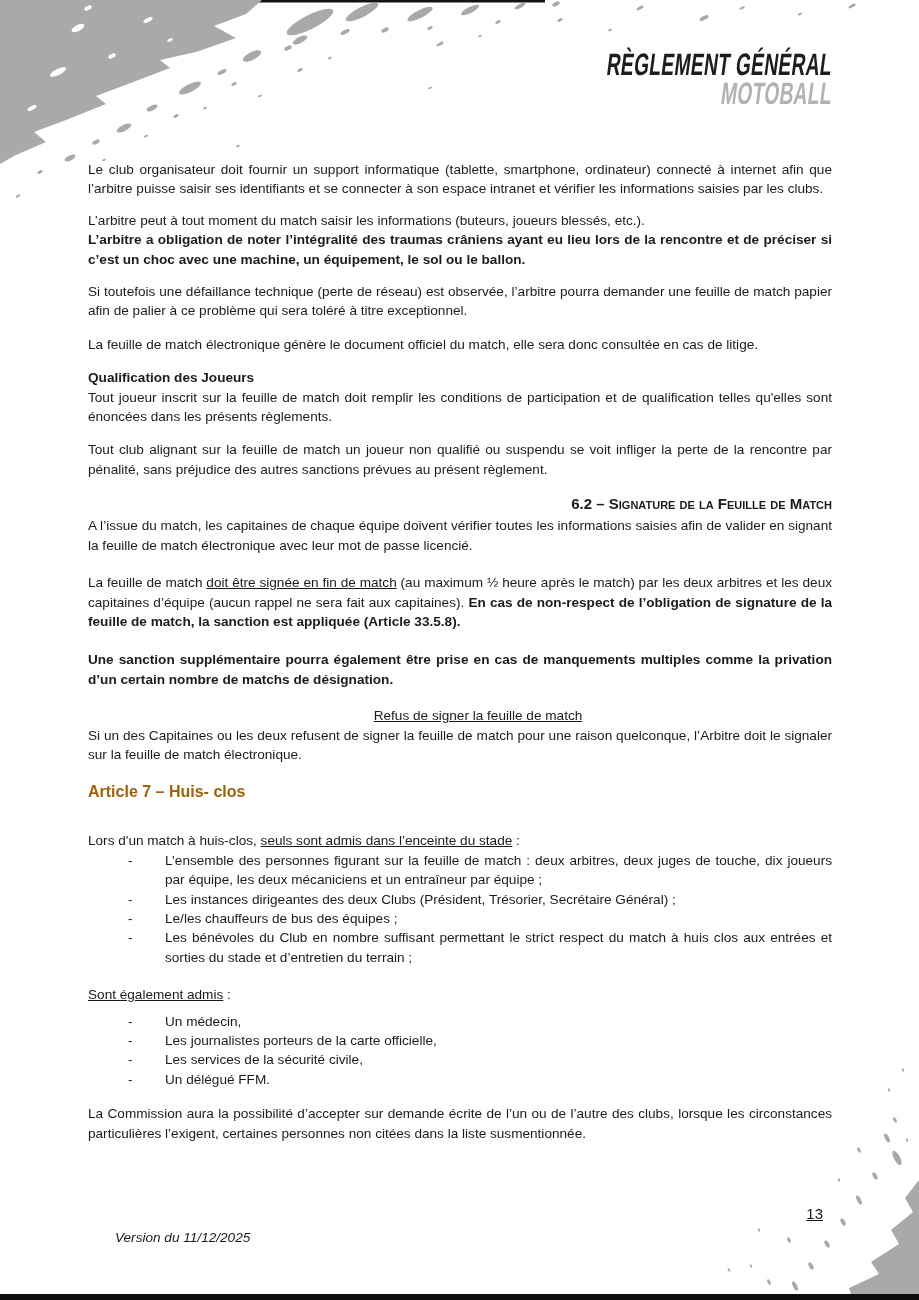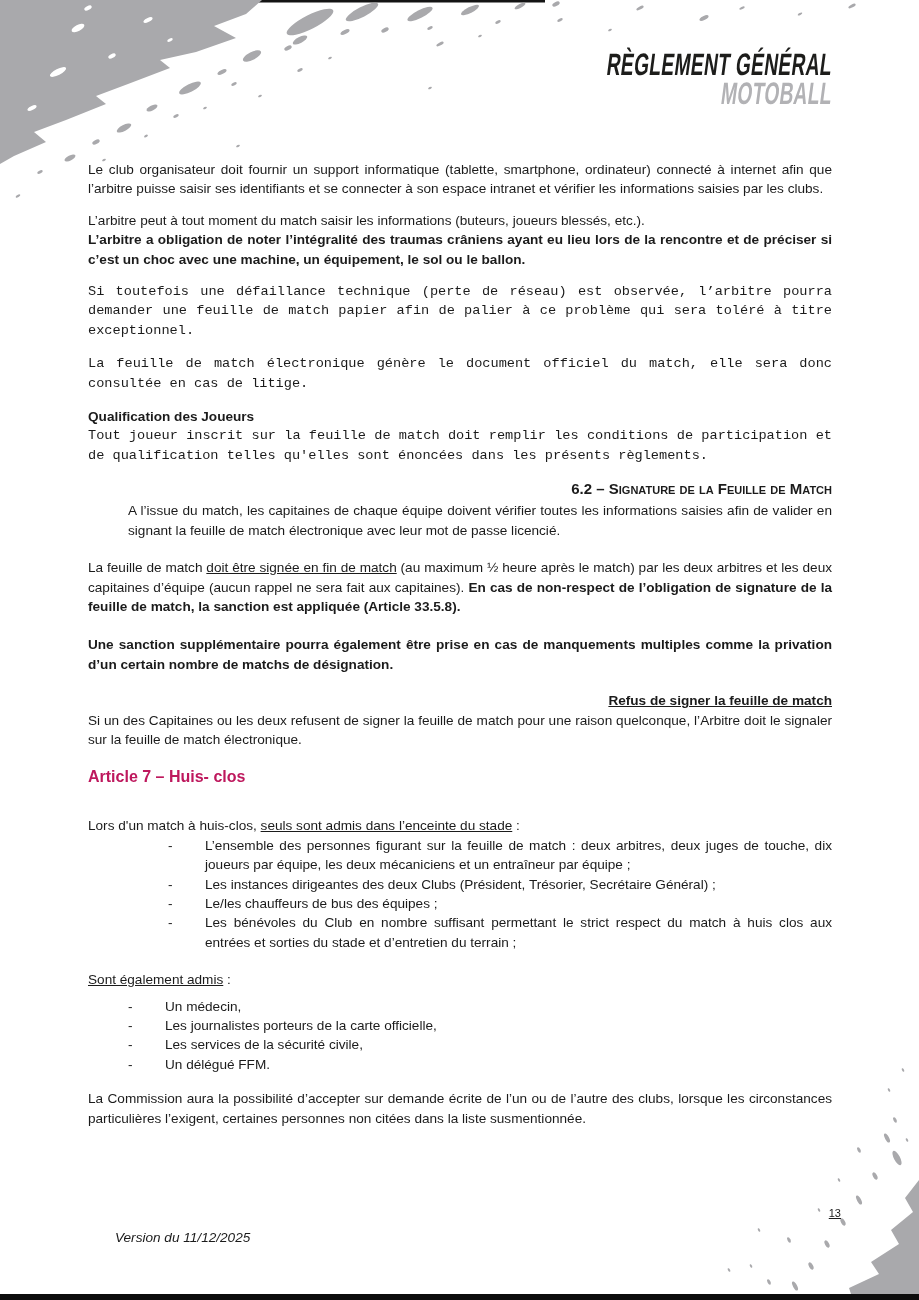--- a/index.html
+++ b/index.html
@@ -22,30 +22,30 @@
   .doc-header .t1{color:#1d1d1b;}
   .doc-header .t2{color:#b2b2b5;}
   
   .content{position:absolute;top:160px;left:88px;width:744px;}
   .para{margin:0 0 14px 0;text-align:justify;}
   .tight{margin-bottom:0;}
   .b{font-weight:bold;}
   .u{text-decoration:underline;}
   .h-run{font-weight:bold;margin:0;text-align:left;}
   .h-62{font-weight:bold;font-variant:small-caps;font-size:15px;line-height:20px;margin:0 0 2px 0;text-align:right;}
-  .h-article{font-weight:bold;color:#be185d;font-size:16px;line-height:21px;margin:0 0 29px 0;text-align:left;}
-  .h-refus{font-weight:bold;text-decoration:underline;margin:0;text-align:right;padding-left:36px;}
+  .h-article{font-weight:bold;color:#a16207;font-size:16px;line-height:21px;margin:0 0 29px 0;text-align:left;}
+  .h-refus{font-weight:normal;text-decoration:underline;margin:0;text-align:center;padding-left:36px;}
   .dash-list{margin:0;}
   .li{position:relative;padding-left:77px;text-align:justify;}
   .li::before{content:"-";position:absolute;left:40px;top:0;}
-  .mb12{margin-bottom:12px;}.mb13{margin-bottom:13px;}.mb14{margin-bottom:14px;font-family:Liberation Mono, monospace;}
-  .mb15{margin-bottom:15px;}.mb17{margin-bottom:17px;}.mb18{margin-bottom:18px;margin-left:40px;}
+  .mb12{margin-bottom:12px;}.mb13{margin-bottom:13px;}.mb14{margin-bottom:14px;}
+  .mb15{margin-bottom:15px;}.mb17{margin-bottom:17px;}.mb18{margin-bottom:18px;}
   .mb8{margin-bottom:8px;}.mb19{margin-bottom:19px;margin-top:11px;}.mb1{margin-bottom:7px;}
   
-  .page-number{position:absolute;top:1204px;right:78px;font-size:11px;text-decoration:underline;}
+  .page-number{position:absolute;top:1204px;right:96px;font-size:15px;text-decoration:underline;}
   .version{position:absolute;top:1228px;left:115px;font-size:13.6px;font-style:italic;}
 </style>
 </head>
 <body>
 
 <div class="page">
 
   <svg class="tex tex-top" width="919" height="210" viewBox="0 0 919 210">
     <rect x="0" y="0" width="545" height="2.5" fill="#141414"></rect>
     <polygon fill="#a9a9ac" points="0,0 262,0 246,14 214,26 236,38 196,52 160,60 170,68 128,84 96,96 106,104 66,120 34,132 46,142 14,156 0,164"></polygon>
@@ -143,20 +143,21 @@
     <p class="para tight">L’arbitre peut à tout moment du match saisir les informations (buteurs, joueurs blessés, etc.).</p>
     <p class="para mb13 b">L’arbitre a obligation de noter l’intégralité des traumas crâniens ayant eu lieu lors de la rencontre et de préciser si c’est un choc avec une machine, un équipement, le sol ou le ballon.</p>
 
     <p class="para mb14">Si toutefois une défaillance technique (perte de réseau) est observée, l’arbitre pourra demander une feuille de match papier afin de palier à ce problème qui sera toléré à titre exceptionnel.</p>
 
     <p class="para mb14">La feuille de match électronique génère le document officiel du match, elle sera donc consultée en cas de litige.</p>
 
     <p class="h-run">Qualification des Joueurs</p>
     <p class="para mb14">Tout joueur inscrit sur la feuille de match doit remplir les conditions de participation et de qualification telles qu'elles sont énoncées dans les présents règlements.</p>
 
+    <p class="para mb15">Tout club alignant sur la feuille de match un joueur non qualifié ou suspendu se voit infliger la perte de la rencontre par pénalité, sans préjudice des autres sanctions prévues au présent règlement.</p>
 
     <p class="h-62">6.2 – Signature de la Feuille de Match</p>
     <p class="para mb18">A l’issue du match, les capitaines de chaque équipe doivent vérifier toutes les informations saisies afin de valider en signant la feuille de match électronique avec leur mot de passe licencié.</p>
 
 
     <p class="para mb19"><span>La feuille de match </span><span class="u">doit être signée en fin de match</span><span> (au maximum ½ heure après le match) par les deux arbitres et les deux capitaines d’équipe (aucun rappel ne sera fait aux capitaines). </span><span class="b">En cas de non-respect de l’obligation de signature de la feuille de match, la sanction est appliquée (Article 33.5.8).</span></p>
 
     <p class="para mb17 b">Une sanction supplémentaire pourra également être prise en cas de manquements multiples comme la privation d’un certain nombre de matchs de désignation.</p>
 
     <p class="h-refus">Refus de signer la feuille de match</p>

